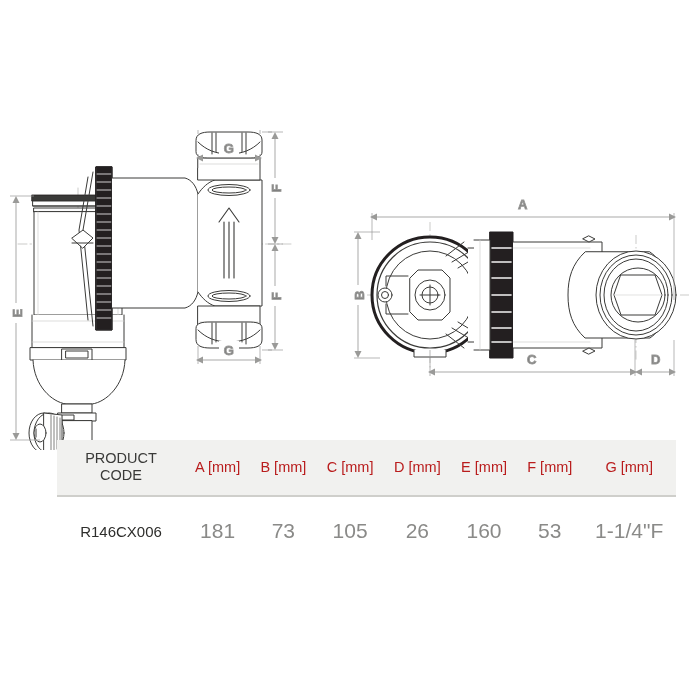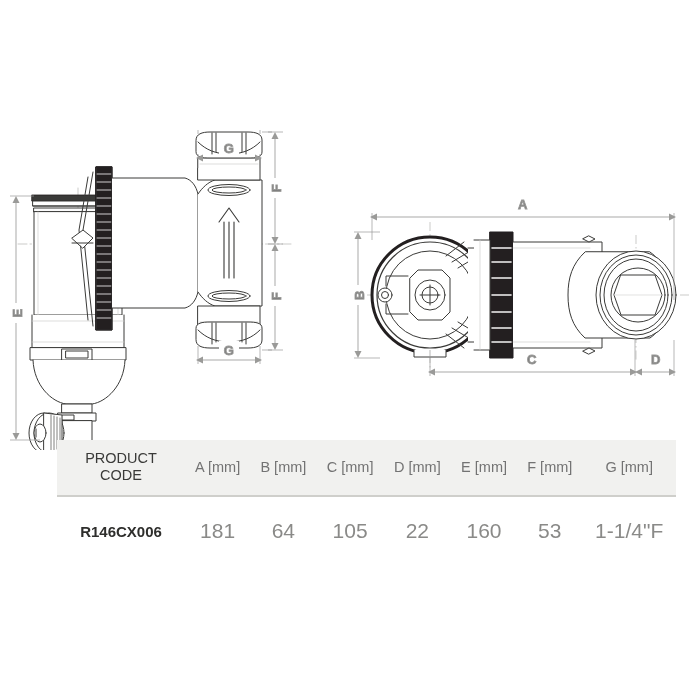--- a/index.html
+++ b/index.html
@@ -30,21 +30,21 @@
   
   #spec-table{
     position:absolute;
     left:57px;top:440px;
     width:619px;
     border-collapse:collapse;
     font-family:"Liberation Sans", sans-serif;
   }
   #spec-table thead th{
     background:#f1f1ef;
-    color:#737373;
+    color:#b91c1c;
     font-size:14.5px;
     font-weight:normal;
     padding:10px 4px 11px 4px;
     text-align:center;
     border-bottom:2px solid #cfcfcb;
     line-height:1.18;
     white-space:pre-line;
   }
   #spec-table thead th.code-col{
     width:120px;
@@ -52,21 +52,21 @@
   }
   #spec-table tbody td{
     font-size:21px;
     color:#8a8a88;
     text-align:center;
     padding:22px 4px 18px 4px;
     background:#ffffff;
   }
   #spec-table tbody td.code-cell{
     color:#2e2e2c;
-    font-weight:bold;
+    font-weight:normal;
     font-size:15px;
   }
 </style>
 </head>
 <body>
 
 <div id="stage">
 
   <div class="drawing" id="drawing-left">
     <svg width="310" height="320" viewBox="0 0 310 320" xmlns="http://www.w3.org/2000/svg">
@@ -391,23 +391,23 @@
         <th>D [mm]</th>
         <th>E [mm]</th>
         <th>F [mm]</th>
         <th>G [mm]</th>
       </tr>
     </thead>
     <tbody>
       <tr>
         <td class="code-cell">R146CX006</td>
         <td>181</td>
-        <td>64</td>
+        <td>73</td>
         <td>105</td>
-        <td>22</td>
+        <td>26</td>
         <td>160</td>
         <td>53</td>
         <td>1-1/4"F</td>
       </tr>
     </tbody>
   </table>
 
 </div>
 
 </body></html>

